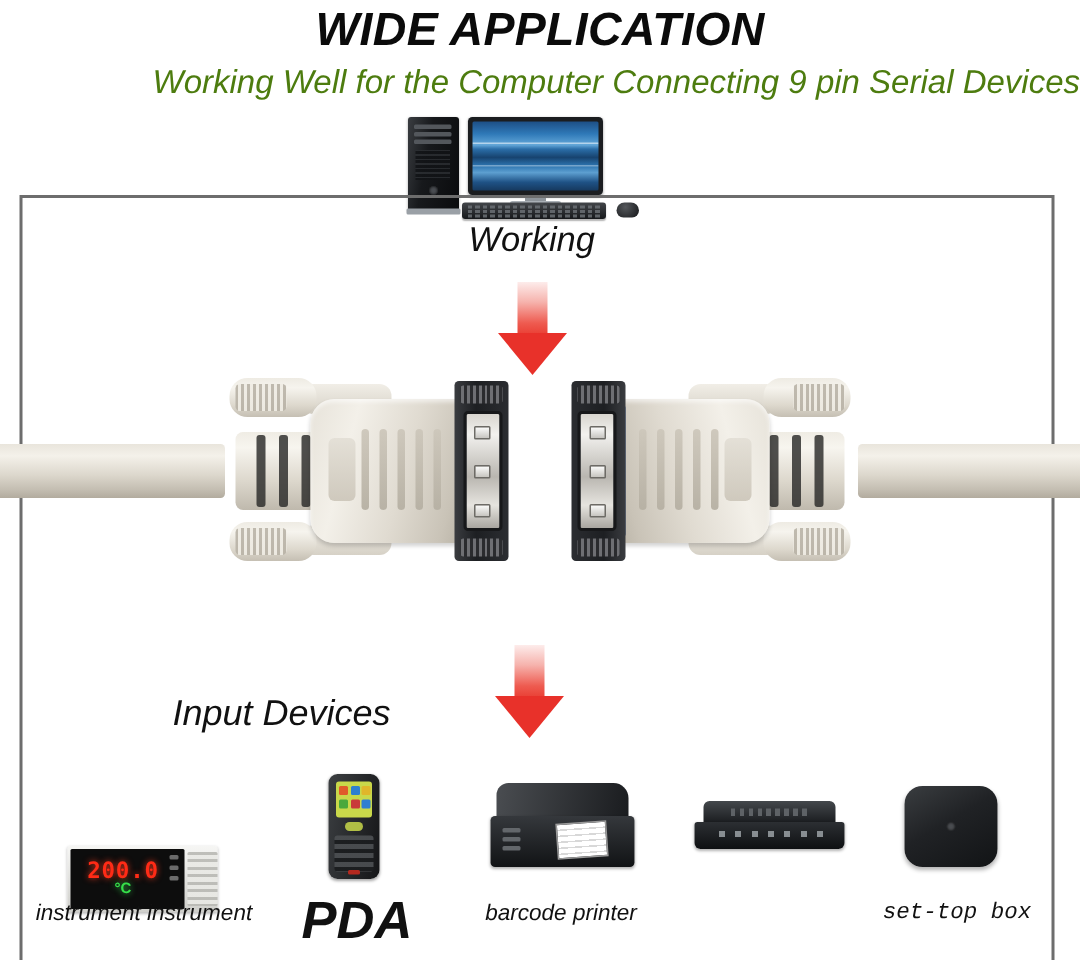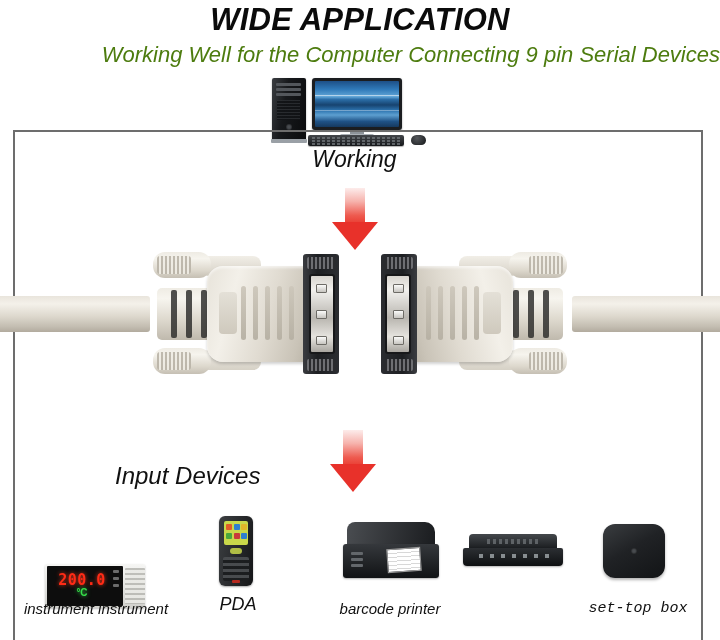--- a/index.html
+++ b/index.html
@@ -182,23 +182,23 @@
   .conn-r .blue-edge{opacity:1;}
 
   
   .devrow{position:absolute;left:13px;top:512px;width:690px;height:128px;}
   .dev{position:absolute;top:0;width:138px;height:128px;}
   .dev .art{position:absolute;left:0;top:0;width:138px;height:76px;}
   .dev .cap{
     position:absolute;left:-16px;top:88px;width:170px;text-align:center;
     font-size:15px;font-style:italic;color:#111;white-space:nowrap;
   }
-  .dev .cap.big{font-size:18px;top:82px;}
-
-  .d1{left:14px;} .d2{left:156px;} .d3{left:308px;} .d4{left:430px;} .d5{left:556px;font-family:Liberation Mono, monospace;}
+  .dev .cap.big{font-size:35px;top:82px;font-weight:bold;}
+
+  .d1{left:14px;} .d2{left:156px;} .d3{left:292px;} .d4{left:430px;} .d5{left:556px;font-family:Liberation Mono, monospace;}
 
   
   .instr{position:absolute;left:18px;top:28px;width:100px;height:44px;
     background:linear-gradient(#f6f6f4,#cfcfcb);border-radius:2px;
     box-shadow:0 1px 2px rgba(0,0,0,.25);margin-top:24px;}
   .instr .face{position:absolute;left:2px;top:2px;width:76px;height:40px;background:#0d0d0d;border-radius:1px;}
   .instr .num{position:absolute;left:8px;top:7px;width:58px;text-align:center;
     font-family:"DejaVu Sans Mono",monospace;font-size:15px;font-weight:bold;color:#ff2b16;
     text-shadow:0 0 4px rgba(255,60,30,.85);letter-spacing:.5px;}
   .instr .unit{position:absolute;left:8px;top:23px;width:58px;text-align:center;

